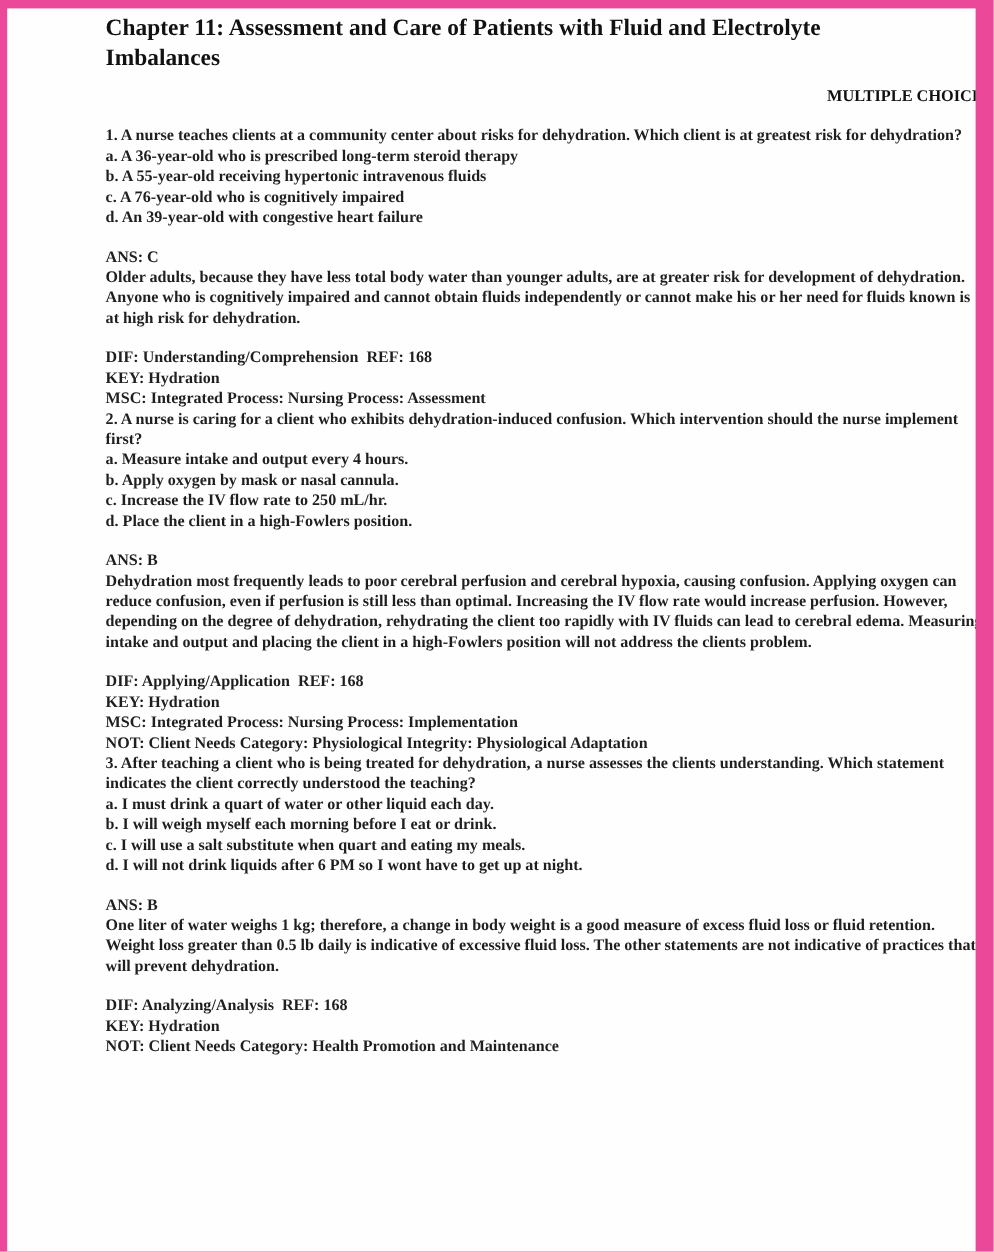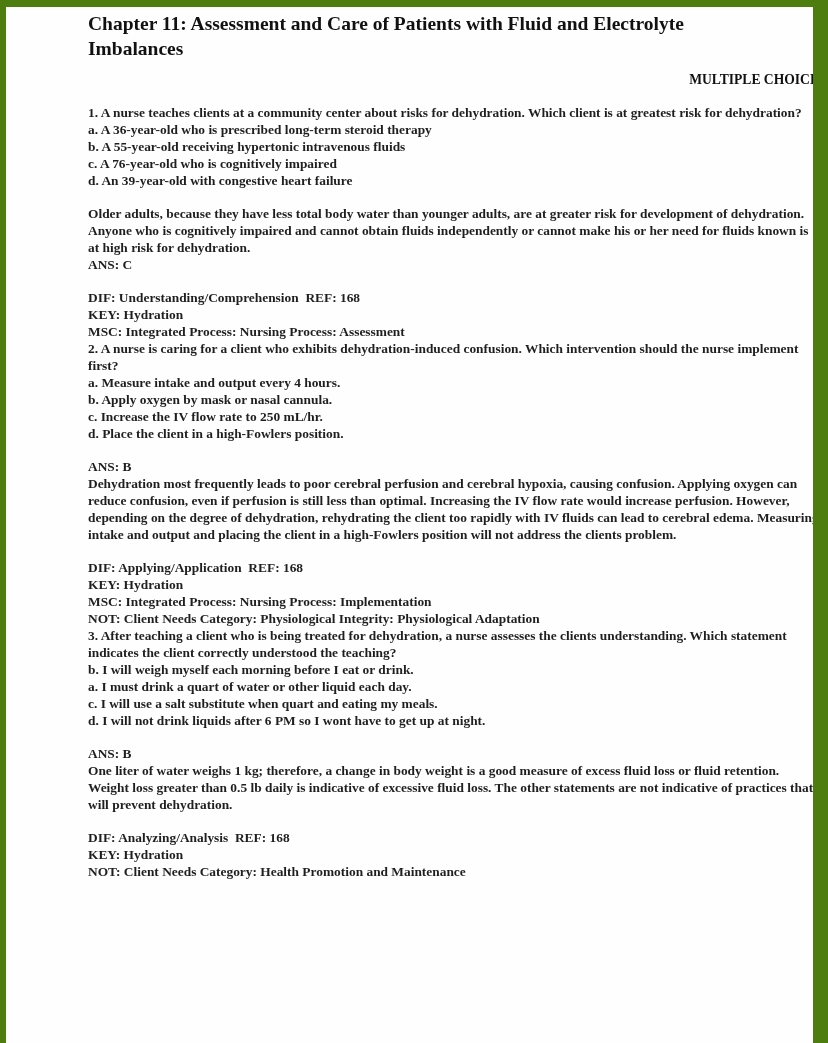--- a/index.html
+++ b/index.html
@@ -1,20 +1,20 @@
 <!DOCTYPE html>
 <html><head>
 <meta charset="utf-8">
 <style>
   html, body { margin: 0; padding: 0; }
   #screen {
     position: relative;
     width: 828px;
     height: 1043px;
-    background: #4d7c0f;
+    background: #ec4899;
     overflow: hidden;
     font-family: "Liberation Serif", "DejaVu Serif", serif;
   }
   .page {
     position: absolute;
     left: 6px;
     top: 7px;
     width: 807px;
     height: 1036px;
     background: #fefefe;
@@ -62,22 +62,22 @@
 
       <section>
         <div class="para">
           <div class="line">1. A nurse teaches clients at a community center about risks for dehydration. Which client is at greatest risk for dehydration?</div>
           <div class="line">a. A 36-year-old who is prescribed long-term steroid therapy</div>
           <div class="line">b. A 55-year-old receiving hypertonic intravenous fluids</div>
           <div class="line">c. A 76-year-old who is cognitively impaired</div>
           <div class="line">d. An 39-year-old with congestive heart failure</div>
         </div>
         <div class="para">
+          <div class="line">ANS: C</div>
           <div class="line">Older adults, because they have less total body water than younger adults, are at greater risk for development of dehydration. Anyone who is cognitively impaired and cannot obtain fluids independently or cannot make his or her need for fluids known is at high risk for dehydration.</div>
-          <div class="line">ANS: C</div>
         </div>
         <div class="para">
           <div class="line meta-line">DIF: Understanding/Comprehension  REF: 168</div>
           <div class="line meta-line">KEY: Hydration</div>
           <div class="line meta-line">MSC: Integrated Process: Nursing Process: Assessment</div>
         </div>
       </section>
 
       <section>
         <div class="para">
@@ -95,22 +95,22 @@
           <div class="line meta-line">DIF: Applying/Application  REF: 168</div>
           <div class="line meta-line">KEY: Hydration</div>
           <div class="line meta-line">MSC: Integrated Process: Nursing Process: Implementation</div>
           <div class="line meta-line">NOT: Client Needs Category: Physiological Integrity: Physiological Adaptation</div>
         </div>
       </section>
 
       <section>
         <div class="para">
           <div class="line">3. After teaching a client who is being treated for dehydration, a nurse assesses the clients understanding. Which statement indicates the client correctly understood the teaching?</div>
+          <div class="line">a. I must drink a quart of water or other liquid each day.</div>
           <div class="line">b. I will weigh myself each morning before I eat or drink.</div>
-          <div class="line">a. I must drink a quart of water or other liquid each day.</div>
           <div class="line">c. I will use a salt substitute when quart and eating my meals.</div>
           <div class="line">d. I will not drink liquids after 6 PM so I wont have to get up at night.</div>
         </div>
         <div class="para">
           <div class="line">ANS: B</div>
           <div class="line">One liter of water weighs 1 kg; therefore, a change in body weight is a good measure of excess fluid loss or fluid retention. Weight loss greater than 0.5 lb daily is indicative of excessive fluid loss. The other statements are not indicative of practices that will prevent dehydration.</div>
         </div>
         <div class="para">
           <div class="line meta-line">DIF: Analyzing/Analysis  REF: 168</div>
           <div class="line meta-line">KEY: Hydration</div>

